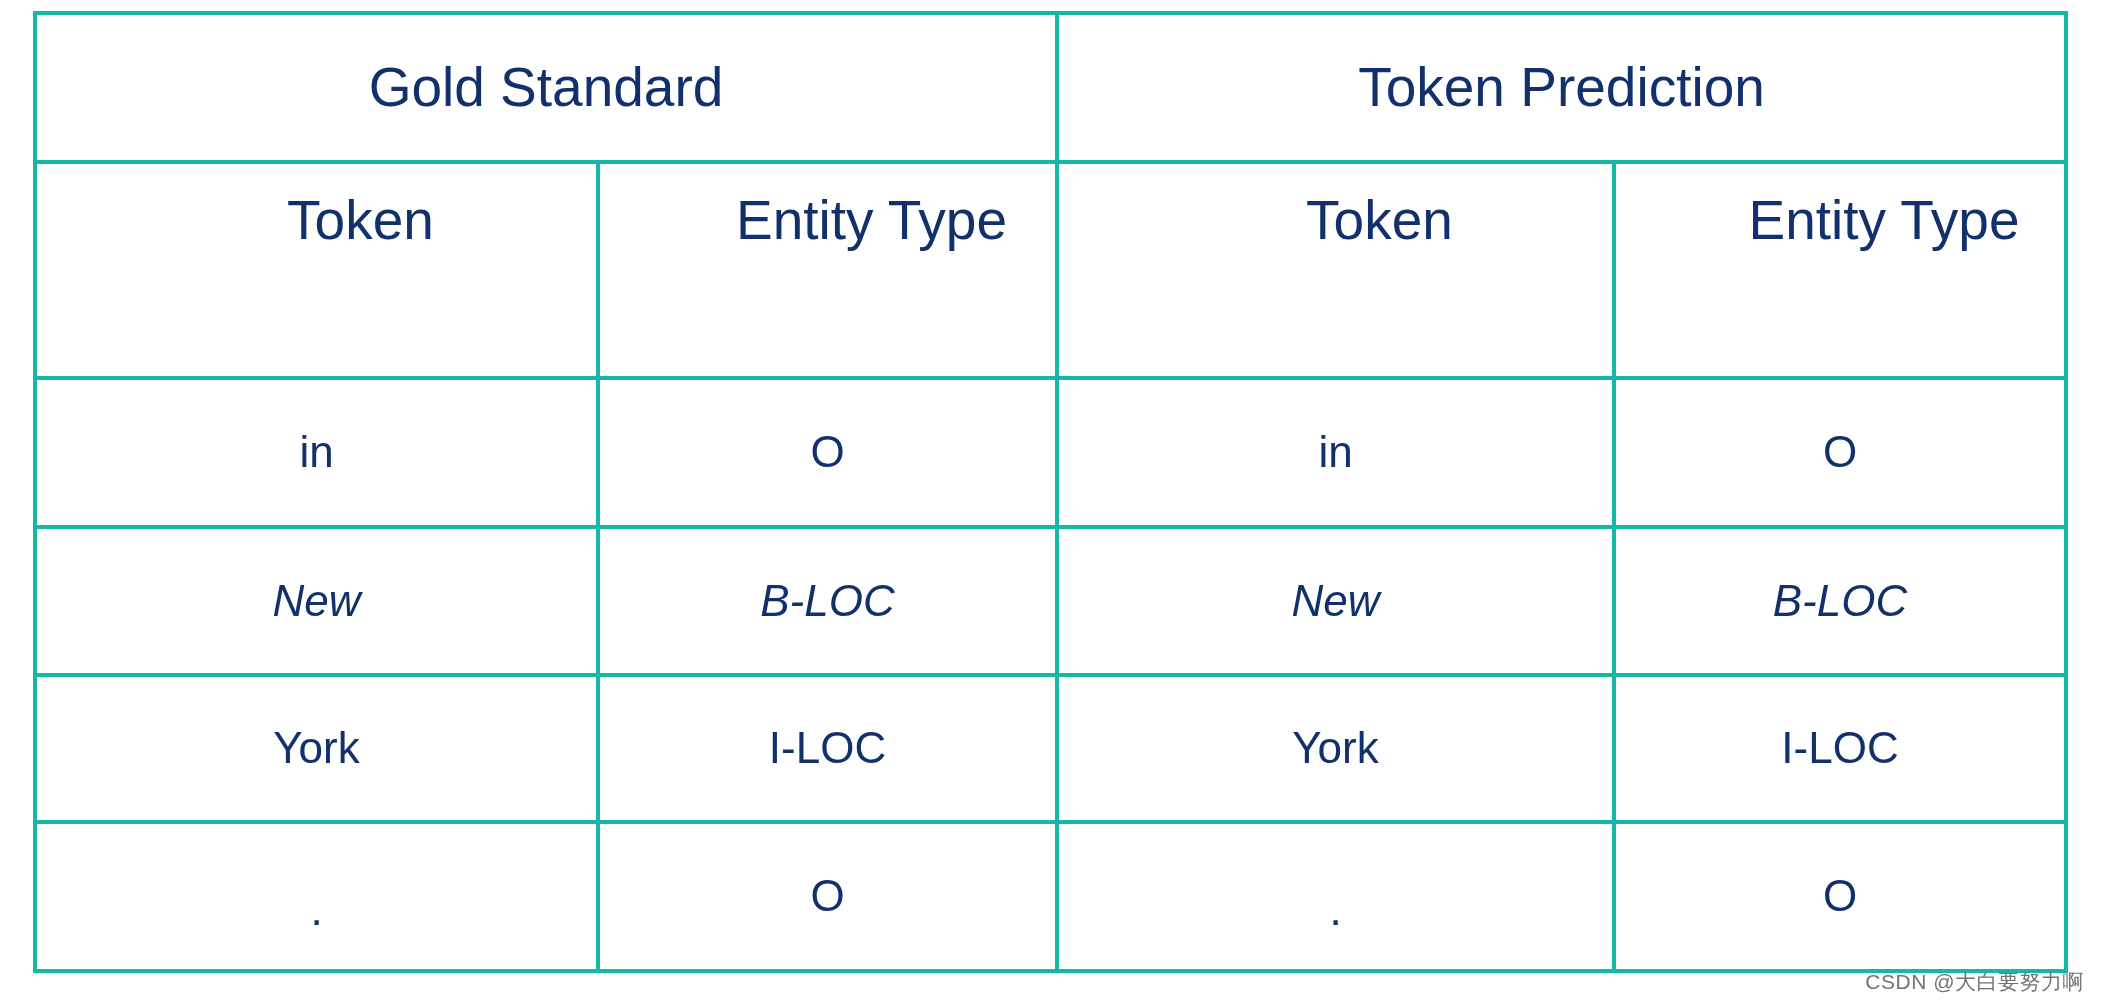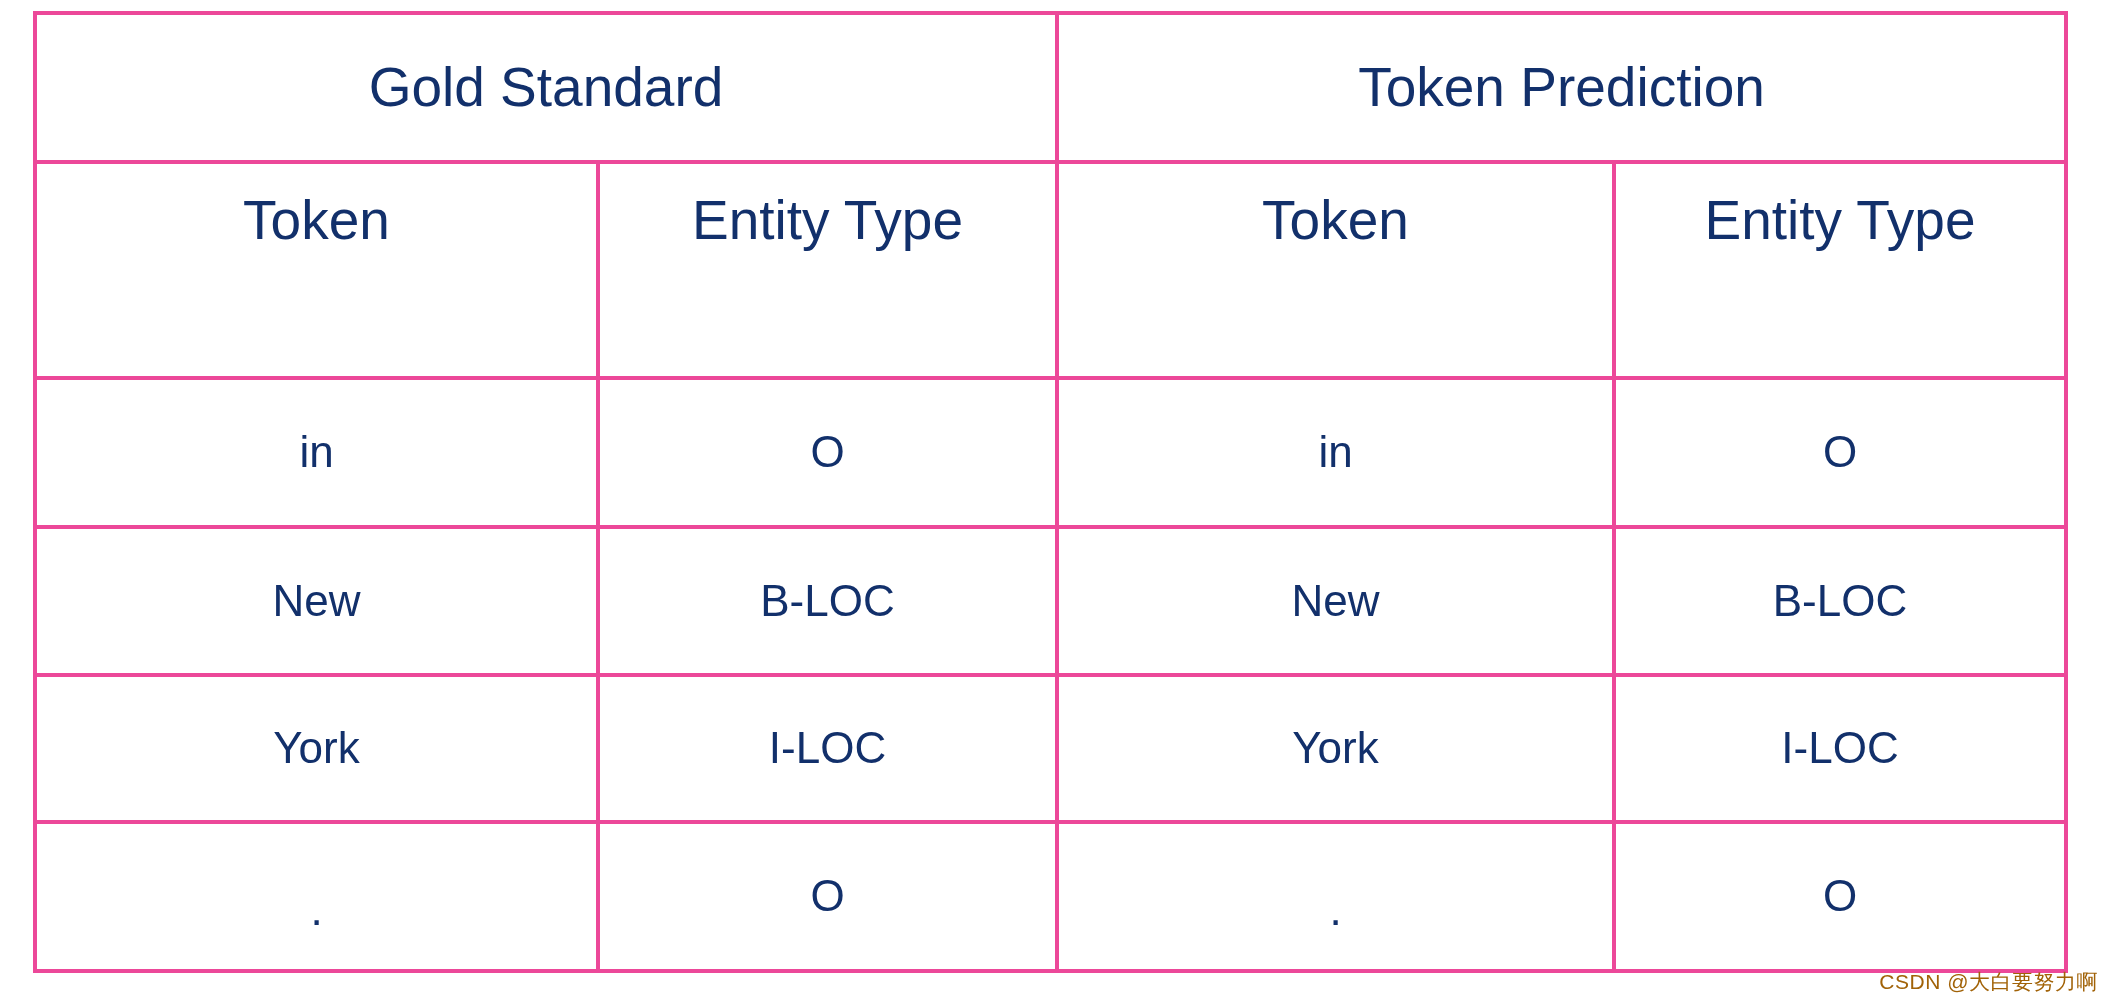--- a/index.html
+++ b/index.html
@@ -27,21 +27,21 @@
 
   table.ner-table {
     width: 2031px;
     height: 960px;
     border-collapse: collapse;
     table-layout: fixed;
     background: #ffffff;
   }
 
   table.ner-table td {
-    border: 4px solid #ec4899;
+    border: 4px solid #14b8a6;
     color: #12306b;
     font-family: "Liberation Sans", sans-serif;
     font-weight: 400;
     text-align: center;
     vertical-align: middle;
     padding: 0;
     line-height: 1.05;
     background: #ffffff;
   }
 
@@ -59,52 +59,53 @@
   }
 
   
   tr.column-header-row { height: 216px; }
   tr.column-header-row td {
     font-size: 55px;
     vertical-align: top;
   }
   tr.column-header-row td .cell-inner {
     padding-top: 28px;
+    margin-left: 44px;
   }
 
   
   tr.data-row { height: 149px; }
   tr.data-row td {
     font-size: 44px;
     vertical-align: middle;
   }
   tr.data-row.row-in { height: 149px; }
-  tr.data-row.row-new { height: 148px; }
+  tr.data-row.row-new { height: 148px; font-style: italic; }
   tr.data-row.row-york { height: 147px; }
   tr.data-row.row-period { height: 149px; }
 
   .cell-inner {
     display: block;
     width: 100%;
   }
 
   
   .period-cell .cell-inner {
     position: relative;
     top: 14px;
   }
 
   
   #watermark {
     position: absolute;
-    right: 6px;
+    right: 20px;
     bottom: 4px;
     font-family: "Liberation Sans", sans-serif;
     font-size: 21px;
-    color: #a16207;
+    color: #737373;
     letter-spacing: 0.5px;
     white-space: nowrap;
     user-select: none;
   }
 </style>
 </head>
 <body>
 
 <div id="ner-table-wrap">
   <table class="ner-table">

